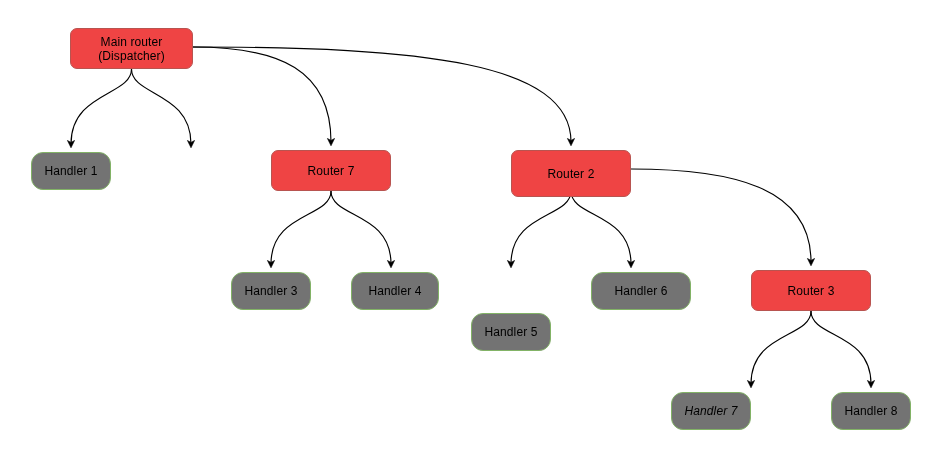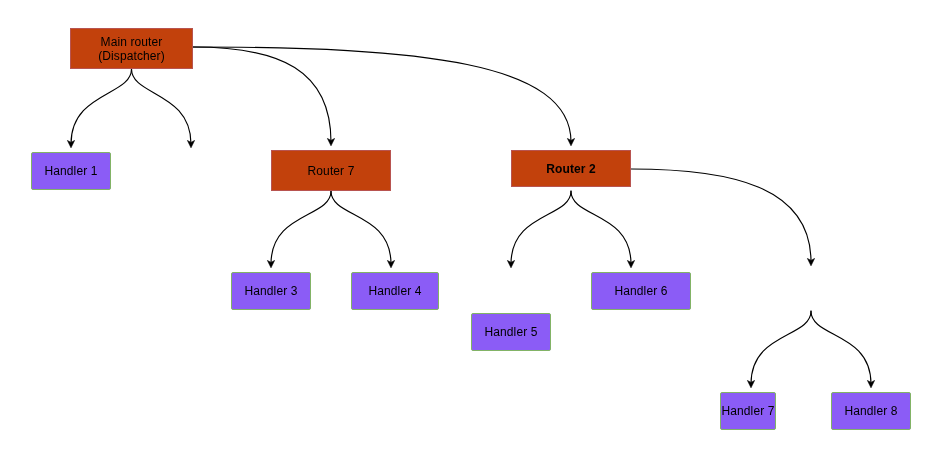--- a/index.html
+++ b/index.html
@@ -35,28 +35,28 @@
     justify-content: center;
     text-align: center;
     font-size: 12px;
     line-height: 14px;
     color: #000000;
     letter-spacing: 0.1px;
     white-space: pre-line;
     z-index: 2;
   }
   .node-router {
-    background: #c2410c;
+    background: #ef4444;
     border: 1px solid #b85450;
-    border-radius: 0;
+    border-radius: 7px;
   }
   .node-handler {
-    background: #8b5cf6;
+    background: #737373;
     border: 1px solid #82b366;
-    border-radius: 2px;
+    border-radius: 12px;
     text-align: center;
   }
   .node-label {
     display: block;
     white-space: pre-line;
   }
 </style>
 </head>
 <body>
 
@@ -86,35 +86,38 @@
   <div class="node node-router" style="left: 70px; top: 28px; width: 123px; height: 41px;">
     <span class="node-label">Main router
 (Dispatcher)</span>
   </div>
   <div class="node node-handler" style="left: 31px; top: 152px; width: 80px; height: 38px;">
     <span class="node-label">Handler 1</span>
   </div>
   <div class="node node-router" style="left: 271px; top: 150px; width: 120px; height: 41px;">
     <span class="node-label">Router 7</span>
   </div>
-  <div class="node node-router" style="left: 511px; top: 150px; width: 120px; height: 37px; font-weight: bold;">
+  <div class="node node-router" style="left: 511px; top: 150px; width: 120px; height: 47px;">
     <span class="node-label">Router 2</span>
   </div>
   <div class="node node-handler" style="left: 231px; top: 272px; width: 80px; height: 38px;">
     <span class="node-label">Handler 3</span>
   </div>
   <div class="node node-handler" style="left: 351px; top: 272px; width: 88px; height: 38px;">
     <span class="node-label">Handler 4</span>
   </div>
   <div class="node node-handler" style="left: 471px; top: 272px; width: 80px; height: 38px; margin-top: 41px;">
     <span class="node-label">Handler 5</span>
   </div>
   <div class="node node-handler" style="left: 591px; top: 272px; width: 100px; height: 38px;">
     <span class="node-label">Handler 6</span>
   </div>
-  <div class="node node-handler" style="left: 720px; top: 392px; width: 56px; height: 38px;">
+  <div class="node node-router" style="left: 751px; top: 270px; width: 120px; height: 41px;">
+    <span class="node-label">Router 3</span>
+  </div>
+  <div class="node node-handler" style="left: 671px; top: 392px; width: 80px; height: 38px; font-style: italic;">
     <span class="node-label">Handler 7</span>
   </div>
   <div class="node node-handler" style="left: 831px; top: 392px; width: 80px; height: 38px;">
     <span class="node-label">Handler 8</span>
   </div>
 
 </div>
 
 </body></html>

